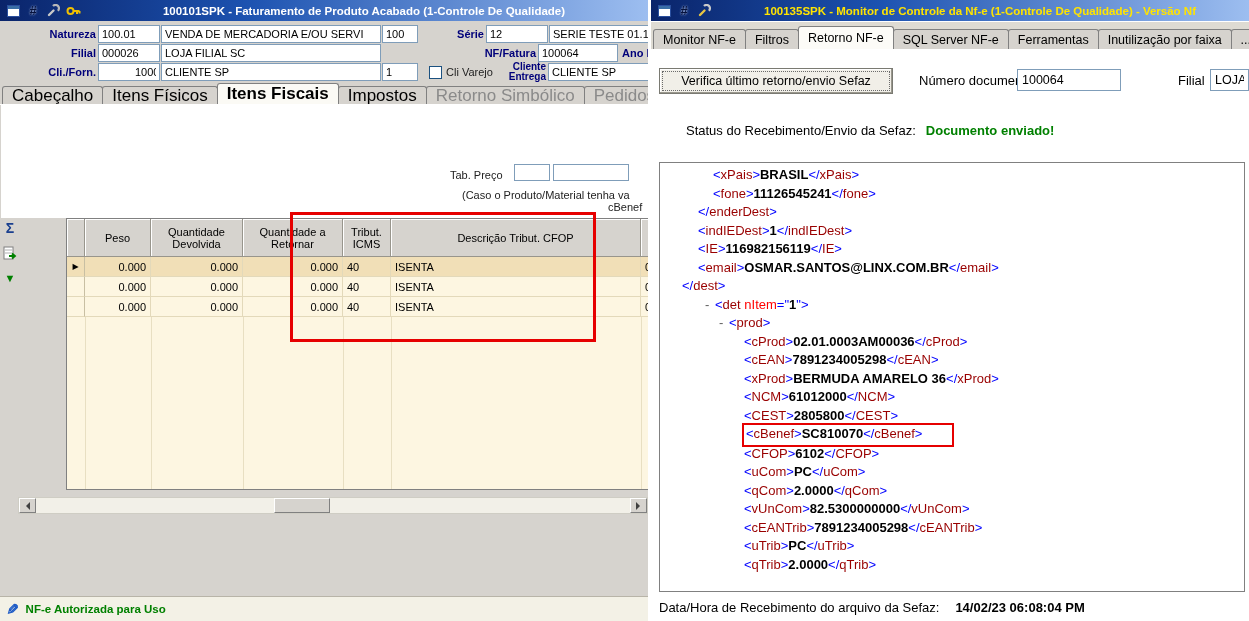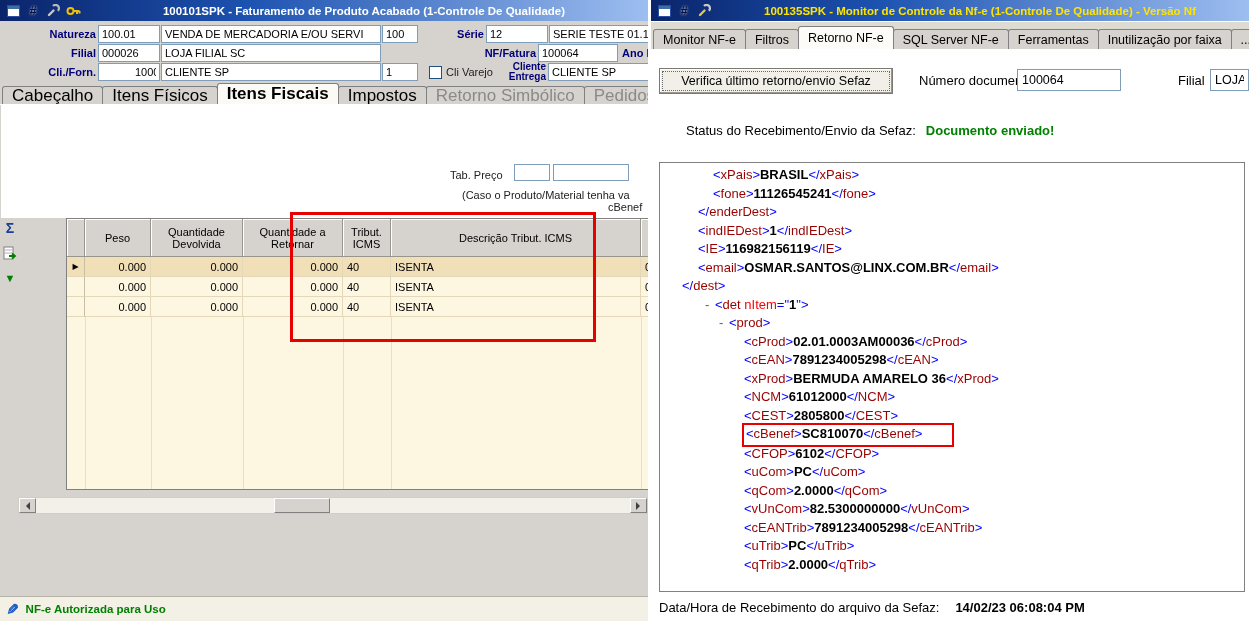--- a/index.html
+++ b/index.html
@@ -244,21 +244,21 @@
   <div class="grid">
     <div class="grid-header">
       <div class="gh c0"></div>
       <div class="gh c1">Peso</div>
       <div class="gh c2">Quantidade
 Devolvida</div>
       <div class="gh c3">Quantidade a
 Retornar</div>
       <div class="gh c4">Tribut.
 ICMS</div>
-      <div class="gh c5">Descrição Tribut. ICMS</div>
+      <div class="gh c5">Descrição Tribut. CFOP</div>
       <div class="gh c6">Tri
 Or</div>
     </div>
     <div class="grid-body">
 
     <div class="grid-row selected">
           <div class="gc sel c0">
             <span class="rowmark"></span>
           </div>
           <div class="gc num c1">0.000</div>

